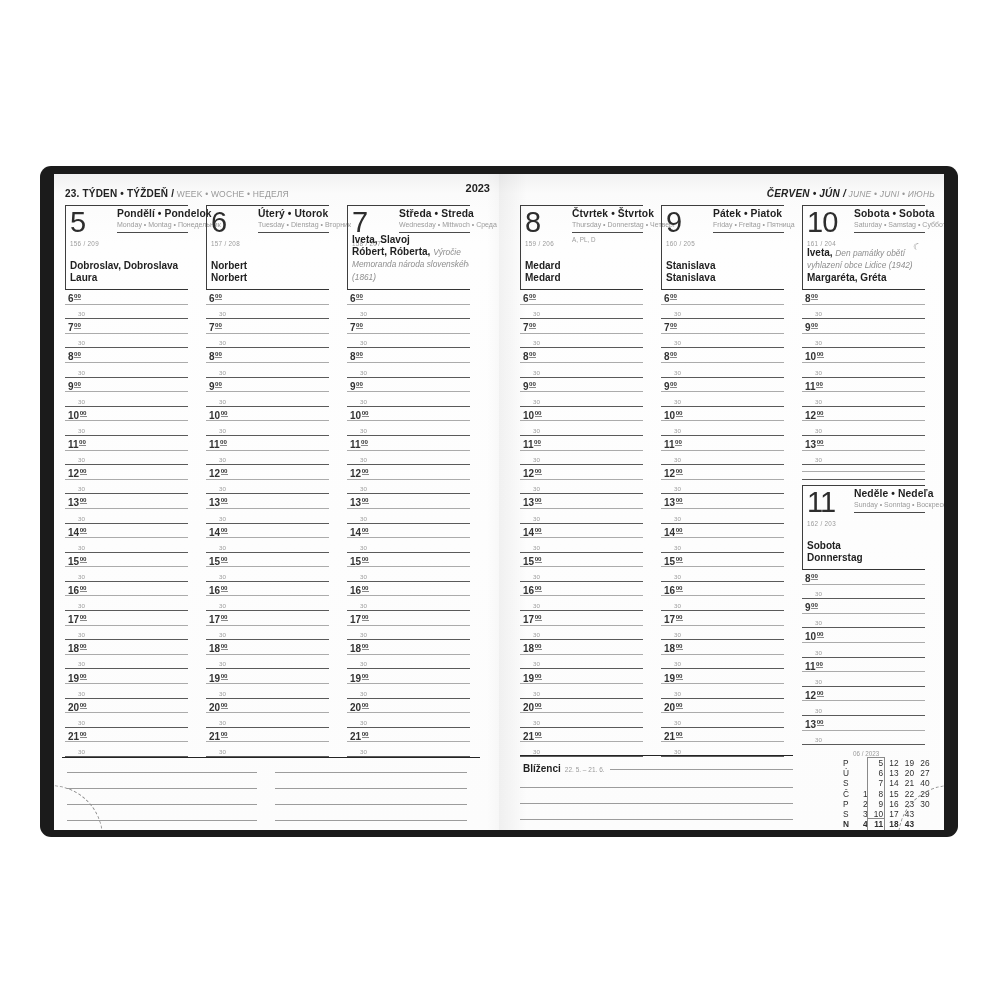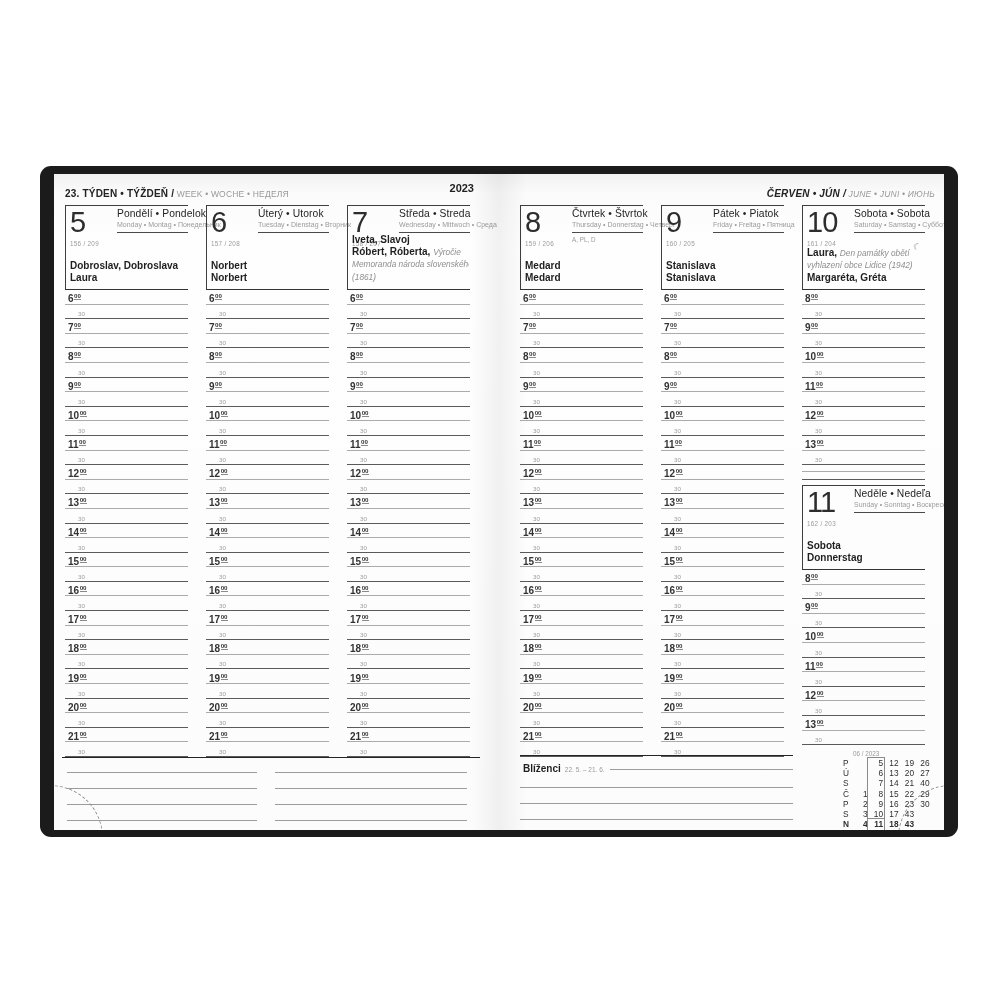--- a/index.html
+++ b/index.html
@@ -1,37 +1,37 @@
 <!DOCTYPE html>
 <html><head>
 <meta charset="utf-8">
 <style>
   html,body{margin:0;padding:0;background:#ffffff;}
   .canvas{position:relative;width:1000px;height:1000px;background:#ffffff;overflow:hidden;
           font-family:"Liberation Sans","DejaVu Sans",sans-serif;color:#2b2b2b;}
   .book{position:absolute;left:40px;top:166px;width:918px;height:671px;background:#1b1b1b;border-radius:11px;}
   .page{position:absolute;top:8px;width:445px;height:656px;background:linear-gradient(180deg,#f1f1f2 0px,#fbfbfb 20px,#fefefe 70px,#fcfcfc 100%);overflow:hidden;}
-  .page.left{left:14px;}
+  .page.left{left:14px;padding-left:16px;}
   .page.right{left:459px;}
   .page.left::after{content:"";position:absolute;top:0;right:0;width:28px;height:100%;
       background:linear-gradient(90deg,rgba(0,0,0,0) 0%,rgba(0,0,0,0.05) 100%);}
   .page.right::after{content:"";position:absolute;top:0;left:0;width:28px;height:100%;
       background:linear-gradient(270deg,rgba(0,0,0,0) 0%,rgba(0,0,0,0.05) 100%);}
   .pheader{position:absolute;top:9px;white-space:nowrap;}
   .pheader .hb{font-size:10px;font-weight:700;color:#222;letter-spacing:.2px;}
   .pheader .hl{font-size:8.5px;color:#999;letter-spacing:.2px;}
   .pheader.lft{left:11px;}
   .pheader.rgt{right:9px;font-style:italic;}
   .yearlbl{position:absolute;top:8px;right:25px;font-size:11px;font-weight:700;color:#222;}
   
   .dayblock{position:absolute;width:123px;height:85px;box-sizing:border-box;
      border-top:1.6px solid #3e3e3e;border-left:1.2px solid #3e3e3e;border-bottom:1.6px solid #343434;}
   .dnum{position:absolute;left:4px;top:-1px;font-size:29px;font-weight:400;color:#2d2d2d;line-height:34px;letter-spacing:-1px;}
   .ddoy{position:absolute;left:4px;top:34px;font-size:6.3px;color:#9b9b9b;letter-spacing:.3px;}
-  .dtitle{position:absolute;left:51px;top:2px;font-size:10.3px;font-weight:400;color:#1f1f1f;white-space:nowrap;letter-spacing:.1px;}
+  .dtitle{position:absolute;left:51px;top:2px;font-size:10.3px;font-weight:700;color:#1f1f1f;white-space:nowrap;letter-spacing:.1px;}
   .dsub{position:absolute;left:51px;top:15px;font-size:7px;color:#9b9b9b;white-space:nowrap;}
   .drule{position:absolute;left:51px;right:0px;top:26px;border-bottom:1.2px solid #4a4a4a;}
   .dnote{position:absolute;left:51px;top:30px;font-size:6.3px;color:#9b9b9b;}
   .dmoon{position:absolute;right:4px;top:36px;font-size:9px;color:#8a8a8a;transform:rotate(18deg);}
   .dnames{position:absolute;left:4px;right:1px;bottom:6px;display:flex;flex-direction:column;justify-content:flex-end;overflow:hidden;}
   .nline{font-size:10px;font-weight:700;color:#1f1f1f;line-height:11.4px;white-space:nowrap;}
   .nline .i{font-weight:400;font-style:italic;font-size:8.3px;color:#8e8e8e;}
   
   .tgrid{position:absolute;width:123px;}
   .trow{position:relative;height:14.594px;box-sizing:border-box;}
@@ -704,21 +704,21 @@
           </div>
         </div>
         <div class="dayblock" style="left: 303px; top: 31px;">
           <span class="dnum">10</span>
           <span class="ddoy">161 / 204</span>
           <span class="dtitle">Sobota • Sobota</span>
           <span class="dsub">Saturday • Samstag • Суббота</span>
           <div class="drule"></div>
           <span class="dmoon">☾</span>
           <div class="dnames">
-            <div class="nline"><span class="b">Laura, </span><span class="i">Den památky obětí</span></div>
+            <div class="nline"><span class="b">Iveta, </span><span class="i">Den památky obětí</span></div>
             <div class="nline"><span class="i">vyhlazení obce Lidice (1942)</span></div>
             <div class="nline"><span class="b">Margaréta, Gréta</span></div>
           </div>
         </div>
         <div class="tgrid" style="left: 303px; top: 116px;">
           <div class="trow th">
             <span class="hlbl">8<sup>00</sup></span>
           </div>
           <div class="trow tm">
             <span class="mlbl">30</span>

